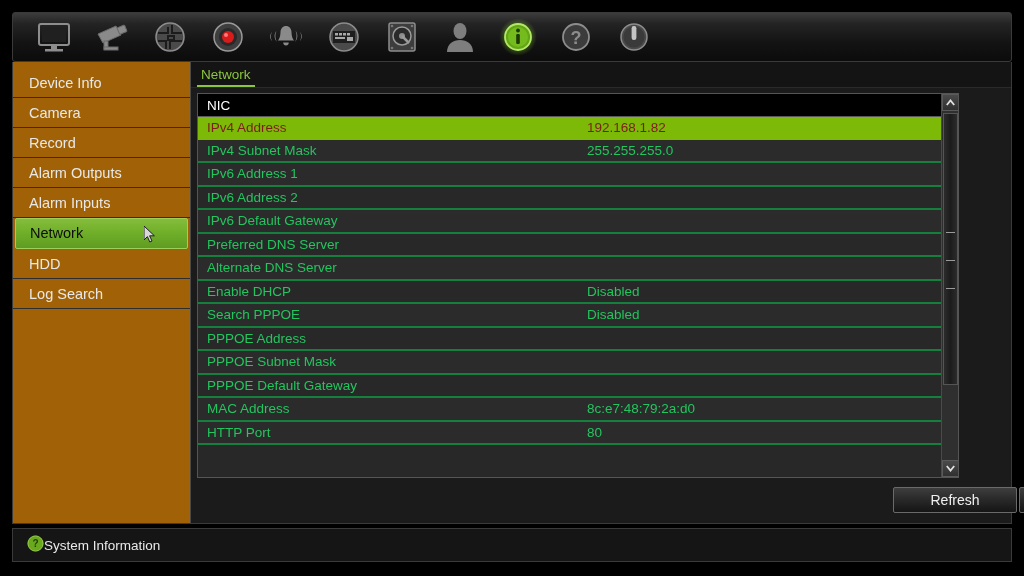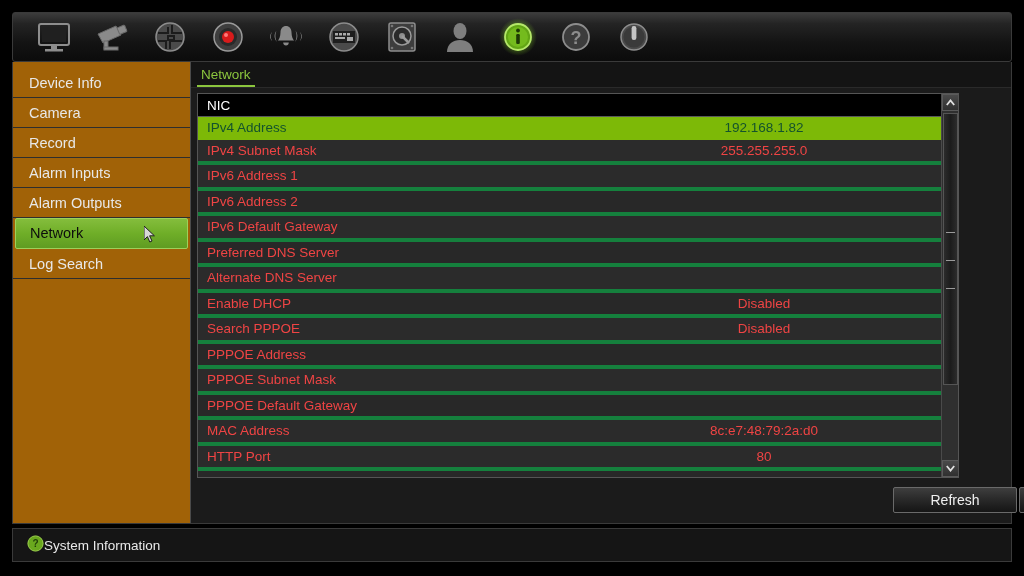--- a/index.html
+++ b/index.html
@@ -147,32 +147,32 @@
     align-items: center;
     border-bottom: 1px solid #5a5a5a;
   }
   .th-key { width: 380px; padding-left: 9px; box-sizing: border-box; }
   .th-val { flex: 1; padding-left: 9px; box-sizing: border-box; border-left: 1px solid #4d4d4d; }
   .trow {
     display: flex;
     height: 21.5px;
     align-items: center;
     font-size: 13.5px;
-    color: #ef4444;
-    border-bottom: 4px solid #15803d;
+    color: #22c55e;
+    border-bottom: 2px solid #15803d;
     background: #2b2b2b;
   }
   .trow.alt { background: #282828; }
   .trow.sel {
     background: #7db907;
-    color: #14532d;
+    color: #7f1d1d;
     border-bottom: 1px solid #7db907;
   }
   .td-key { width: 380px; padding-left: 9px; box-sizing: border-box; white-space: nowrap; overflow: hidden; }
-  .td-val { flex: 1; padding-left: 9px; box-sizing: border-box; white-space: nowrap; overflow: hidden; text-align: center; }
+  .td-val { flex: 1; padding-left: 9px; box-sizing: border-box; white-space: nowrap; overflow: hidden; }
 
   .scrollbar {
     width: 17px;
     background: #3c3c3c;
     border-left: 1px solid #4a4a4a;
     position: relative;
     box-sizing: border-box;
   }
   .sb-btn {
     position: absolute;
@@ -371,34 +371,37 @@
       <div class="side-item">
         <span>Device Info</span>
       </div>
       <div class="side-item">
         <span>Camera</span>
       </div>
       <div class="side-item">
         <span>Record</span>
       </div>
       <div class="side-item">
+        <span>Alarm Outputs</span>
+      </div>
+      <div class="side-item">
         <span>Alarm Inputs</span>
-      </div>
-      <div class="side-item">
-        <span>Alarm Outputs</span>
       </div>
       <div class="side-item selected">
         <span>Network</span>
         <span class="cursor">
           <svg width="12" height="18" viewBox="0 0 12 18">
             <polygon points="0,0 0,14 3.4,10.6 5.8,16 8,15 5.6,9.8 10.4,9.8" fill="#d8d8d8" stroke="#202020" stroke-width="1"></polygon>
           </svg>
         </span>
       </div>
       <div class="side-item">
+        <span>HDD</span>
+      </div>
+      <div class="side-item">
         <span>Log Search</span>
       </div>
     </div>
 
     <div class="content">
 
       <div class="tabstrip">
         <div class="tab">
           <span>Network</span>
         </div>

